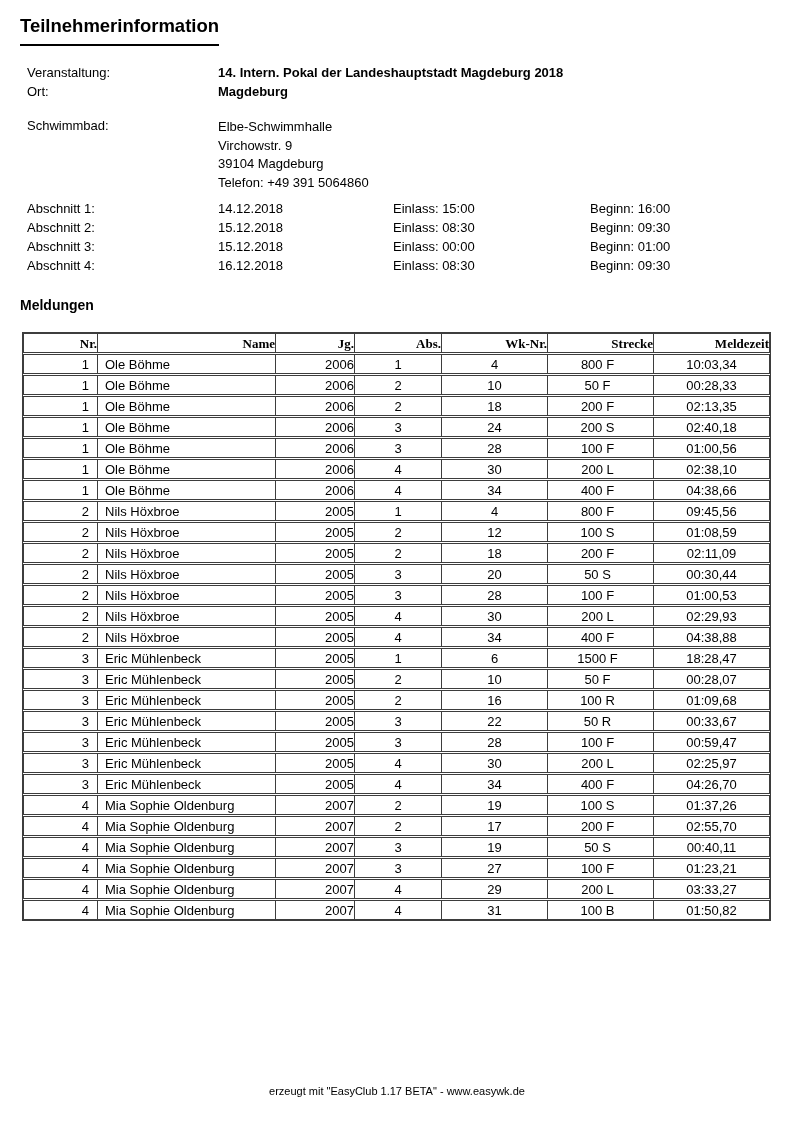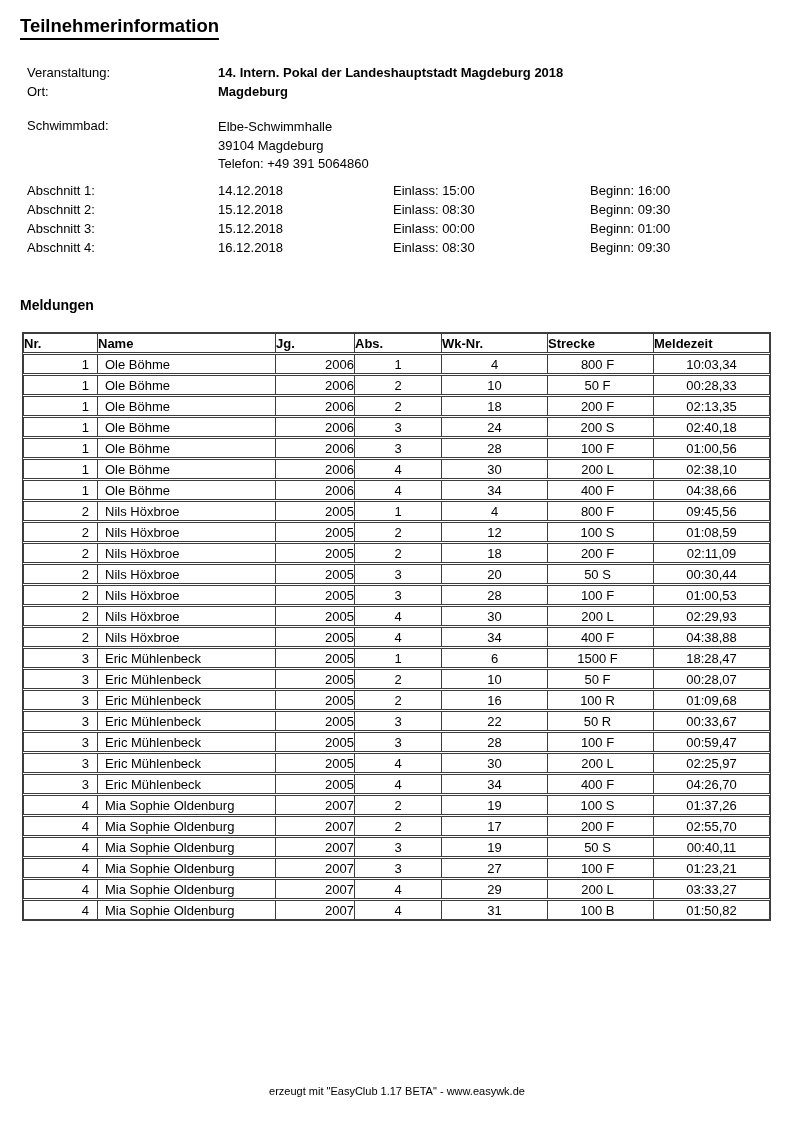--- a/index.html
+++ b/index.html
@@ -9,21 +9,21 @@
     background: #ffffff;
     font-family: "Liberation Sans", "DejaVu Sans", sans-serif;
     font-size: 13px; color: #000;
     position: relative; overflow: hidden;
   }
 
   .page-title {
     position: absolute; left: 20px; top: 15px;
     font-size: 18.5px; font-weight: bold;
     border-bottom: 2.2px solid #000;
-    padding-bottom: 1px;
+    padding-bottom: 7px;
     display: inline-block;
   }
 
   .info { position: absolute; left: 27px; top: 63px; width: 760px; }
   .grid-row {
     display: grid;
     grid-template-columns: 191px 175px 197px 1fr;
     line-height: 19px;
   }
   .grid-row .val-wide { grid-column: 2 / -1; }
@@ -52,21 +52,21 @@
     border-right: 1px solid #3d3d3d;
   }
   .cell:last-child { border-right: none; flex: 1; }
   .c0 { width: 74px;  text-align: right;  padding-right: 8px; }
   .c1 { width: 178px; text-align: left;   padding-left: 7px; }
   .c2 { width: 79px;  text-align: right; }
   .c3 { width: 87px;  text-align: center; }
   .c4 { width: 106px; text-align: center; }
   .c5 { width: 106px; text-align: center;  padding-right: 6px; }
   .c6 { text-align: center; }
-  .mrow.head .cell { text-align: left; padding-left: 0; padding-right: 0; }
+  .mrow.head .cell { text-align: right; padding-left: 0; padding-right: 0; font-family: Liberation Serif, serif; }
 
   .footer {
     position: absolute; left: 0; right: 0; top: 1085px;
     text-align: center; font-size: 11px;
   }
 </style>
 </head>
 <body>
 
 <div class="page-title">Teilnehmerinformation</div>
@@ -82,20 +82,21 @@
     <div>Ort:</div>
     <div class="val-wide b">Magdeburg</div>
   </div>
 
   <div class="pool-block">
     <div>Schwimmbad:</div>
     <div class="pool-lines">
 
         <div>Elbe-Schwimmhalle</div>
 
+        <div>Virchowstr. 9</div>
 
         <div>39104 Magdeburg</div>
 
         <div>Telefon: +49 391 5064860</div>
       </div>
   </div>
 
   <div class="abschnitt-block">
 
       <div class="grid-row">

